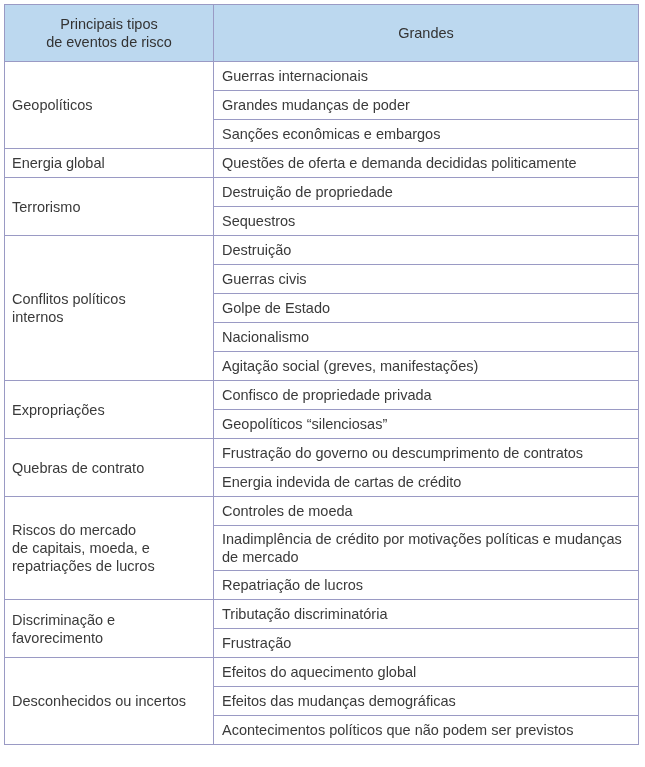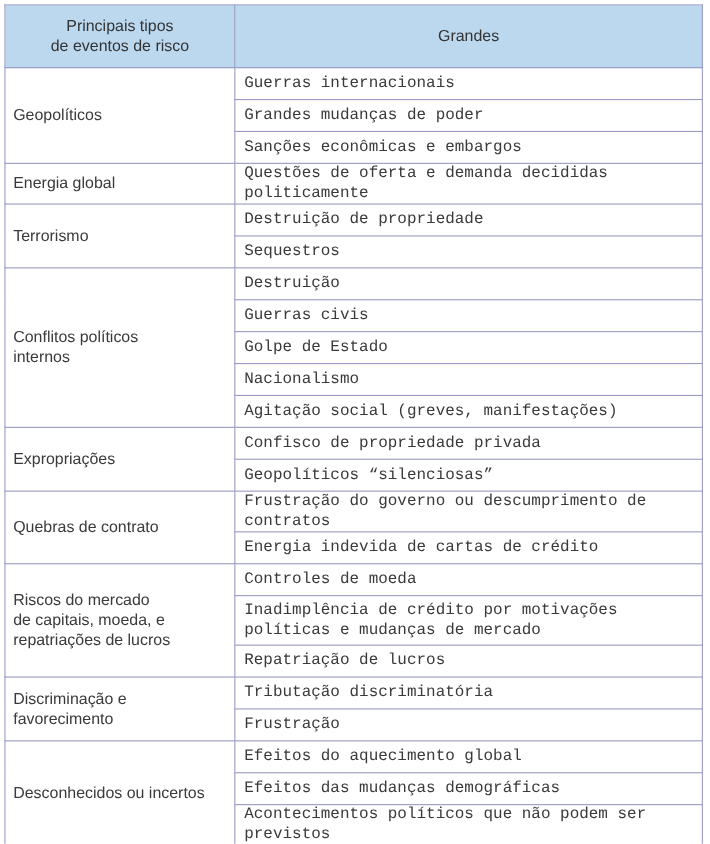--- a/index.html
+++ b/index.html
@@ -7,21 +7,21 @@
            font-family: "Liberation Sans", sans-serif; color: #3a3a3a; }
     table { position: absolute; left: 4px; top: 4px; width: 634px;
             border-collapse: collapse; table-layout: fixed; }
     col.c1 { width: 209px; }
     col.c2 { width: 425px; }
     th, td { border: 1px solid #9a9ac4; font-size: 14.5px; font-weight: normal;
              padding: 0 8px; line-height: 18px; }
     th { background: #bcd8ef; height: 56px; text-align: center; color: #333; }
     td { height: 28px; vertical-align: middle; }
     td.cat { padding-left: 7px; }
-    td.ex { padding-left: 8px; font-family: Liberation Mono, monospace; }
+    td.ex { padding-left: 8px; }
     td.tall { height: 44px; }
   </style>
 </head>
 <body>
 
 <table>
   <colgroup>
       <col class="c1">
       <col class="c2">
     </colgroup>

